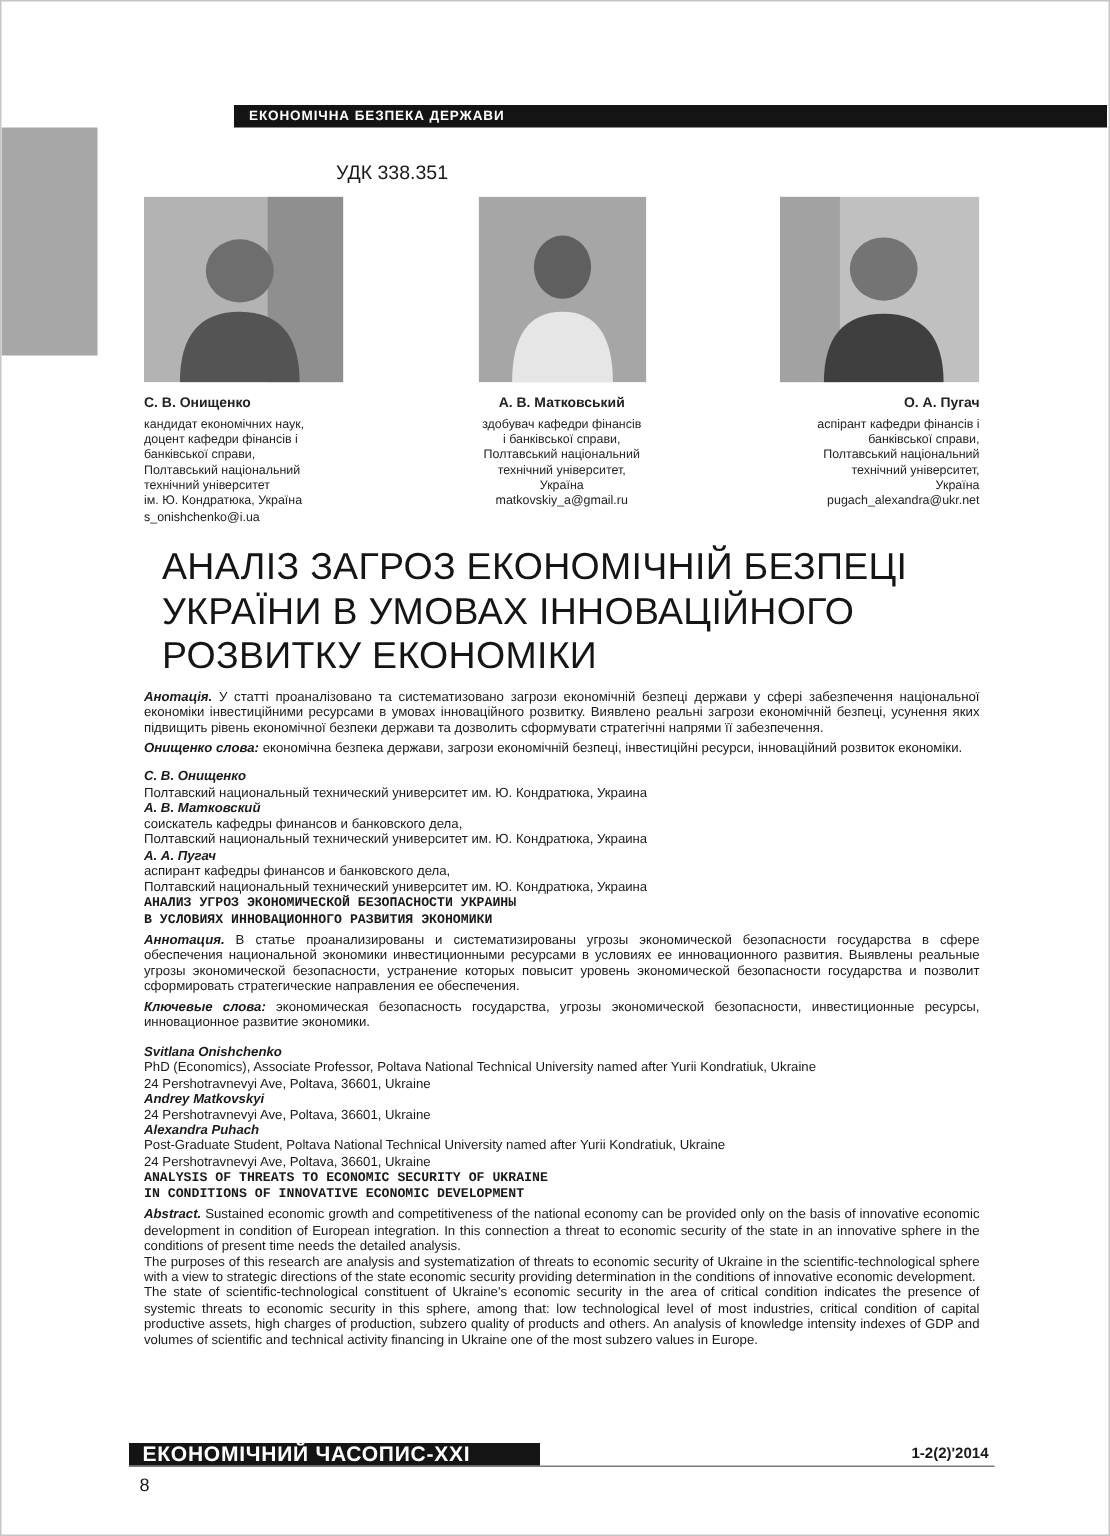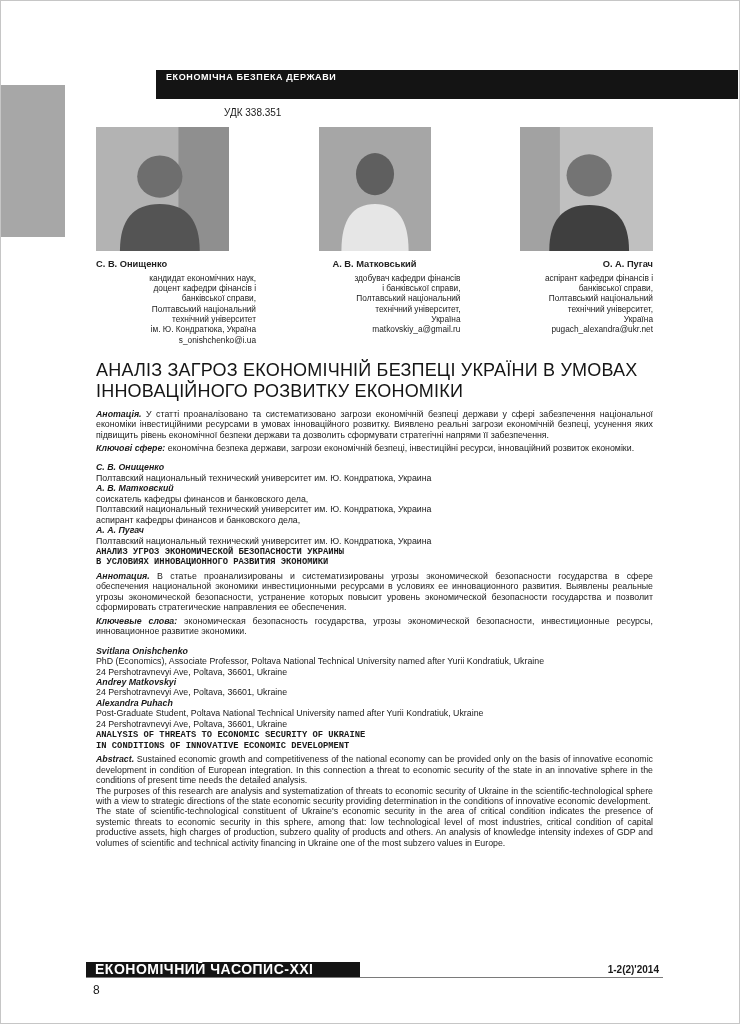--- a/index.html
+++ b/index.html
@@ -3,40 +3,40 @@
 <meta charset="utf-8">
 <style>
   html,body { margin:0; padding:0; background:#e9e9e9; }
   .page {
     position:relative; width:740px; height:1024px; margin:0 auto;
     background:#ffffff; border:1px solid #c6c6c6; box-sizing:border-box;
     font-family:"Liberation Sans", sans-serif; color:#1a1a1a; overflow:hidden;
   }
   .left-strip { position:absolute; left:0; top:84px; width:64px; height:152px; background:#a7a7a7; }
   .header-bar {
-    position:absolute; left:155px; top:69px; width:582px; height:29px;
+    position:absolute; left:155px; top:69px; width:582px; height:15px;
     background:#141414; color:#fff; font-size:9px; font-weight:bold;
     letter-spacing:.6px; line-height:15px; padding-left:10px; box-sizing:border-box;
   }
   .content { position:absolute; left:95px; top:106px; width:557px; }
-  .udc { font-size:10px; margin:0 0 9px 128px; }
+  .udc { font-size:13px; margin:0 0 9px 128px; }
   .authors-row { display:flex; justify-content:space-between; }
   .author-col { font-size:8.3px; line-height:1.25; color:#222; }
   .col-0 { width:160px; text-align:left; }
   .col-1 { width:172px; text-align:center; }
   .col-2 { width:160px; text-align:right; }
   .photo { height:124px; margin-bottom:8px; overflow:hidden; }
   .col-0 .photo { width:133px; }
   .col-1 .photo { width:112px; margin-left:auto; margin-right:auto; }
   .col-2 .photo { width:133px; margin-left:auto; }
   .photo svg { display:block; width:100%; height:100%; }
   .a-name { font-weight:bold; font-size:9.3px; margin-bottom:2px; }
-  .a-details { white-space:pre-line;text-align:right; }
+  .a-details { white-space:pre-line; }
   .title {
-    margin:15px 0 0 0; font-size:18px; font-weight:normal; line-height:1.18;
+    margin:15px 0 0 12px; font-size:25px; font-weight:normal; line-height:1.18;
     letter-spacing:.2px; color:#151515;
   }
   .para { font-size:8.8px; line-height:1.19; text-align:justify; margin:6px 0 0 0; }
   .tight { margin-top:3px; }
   .block { margin-top:9px; font-size:8.8px; line-height:1.19; }
   .block .a-line { text-align:left; }
   .b { font-weight:bold;font-style:italic; }
   .lang-title { font-weight:bold; font-size:8.8px; line-height:1.19; white-space:pre-line; margin-top:1px;font-family:Liberation Mono, monospace; }
   .footer { position:absolute; left:85px; top:961px; width:577px; height:15px; border-bottom:1px solid #7a7a7a; }
   .footer-journal {
@@ -116,30 +116,30 @@
 Україна
 pugach_alexandra@ukr.net</div>
       </div>
 
     </div>
 
     <h1 class="title">АНАЛІЗ ЗАГРОЗ ЕКОНОМІЧНІЙ БЕЗПЕЦІ УКРАЇНИ В УМОВАХ ІННОВАЦІЙНОГО РОЗВИТКУ ЕКОНОМІКИ</h1>
 
     <p class="para"><span class="b">Анотація.</span><span> У статті проаналізовано та систематизовано загрози економічній безпеці держави у сфері забезпечення національної економіки інвестиційними ресурсами в умовах інноваційного розвитку. Виявлено реальні загрози економічній безпеці, усунення яких підвищить рівень економічної безпеки держави та дозволить сформувати стратегічні напрями її забезпечення.</span></p>
 
-    <p class="para tight"><span class="b">Ключові сфере:</span><span> економічна безпека держави, загрози економічній безпеці, інвестиційні ресурси, інноваційний розвиток економіки.</span></p>
+    <p class="para tight"><span class="b">Онищенко слова:</span><span> економічна безпека держави, загрози економічній безпеці, інвестиційні ресурси, інноваційний розвиток економіки.</span></p>
 
     <div class="block">
       <div class="a-line b">С. В. Онищенко</div>
       <div class="a-line">Полтавский национальный технический университет им. Ю. Кондратюка, Украина</div>
       <div class="a-line b">А. В. Матковский</div>
       <div class="a-line">соискатель кафедры финансов и банковского дела,</div>
       <div class="a-line">Полтавский национальный технический университет им. Ю. Кондратюка, Украина</div>
+      <div class="a-line b">А. А. Пугач</div>
       <div class="a-line">аспирант кафедры финансов и банковского дела,</div>
-      <div class="a-line b">А. А. Пугач</div>
       <div class="a-line">Полтавский национальный технический университет им. Ю. Кондратюка, Украина</div>
       <div class="lang-title">АНАЛИЗ УГРОЗ ЭКОНОМИЧЕСКОЙ БЕЗОПАСНОСТИ УКРАИНЫ
 В УСЛОВИЯХ ИННОВАЦИОННОГО РАЗВИТИЯ ЭКОНОМИКИ</div>
       <p class="para tight"><span class="b">Аннотация.</span><span> В статье проанализированы и систематизированы угрозы экономической безопасности государства в сфере обеспечения национальной экономики инвестиционными ресурсами в условиях ее инновационного развития. Выявлены реальные угрозы экономической безопасности, устранение которых повысит уровень экономической безопасности государства и позволит сформировать стратегические направления ее обеспечения.</span></p>
       <p class="para tight"><span class="b">Ключевые слова:</span><span> экономическая безопасность государства, угрозы экономической безопасности, инвестиционные ресурсы, инновационное развитие экономики.</span></p>
     </div>
 
     <div class="block">
       <div class="a-line b">Svitlana Onishchenko</div>
       <div class="a-line">PhD (Economics), Associate Professor, Poltava National Technical University named after Yurii Kondratiuk, Ukraine</div>

